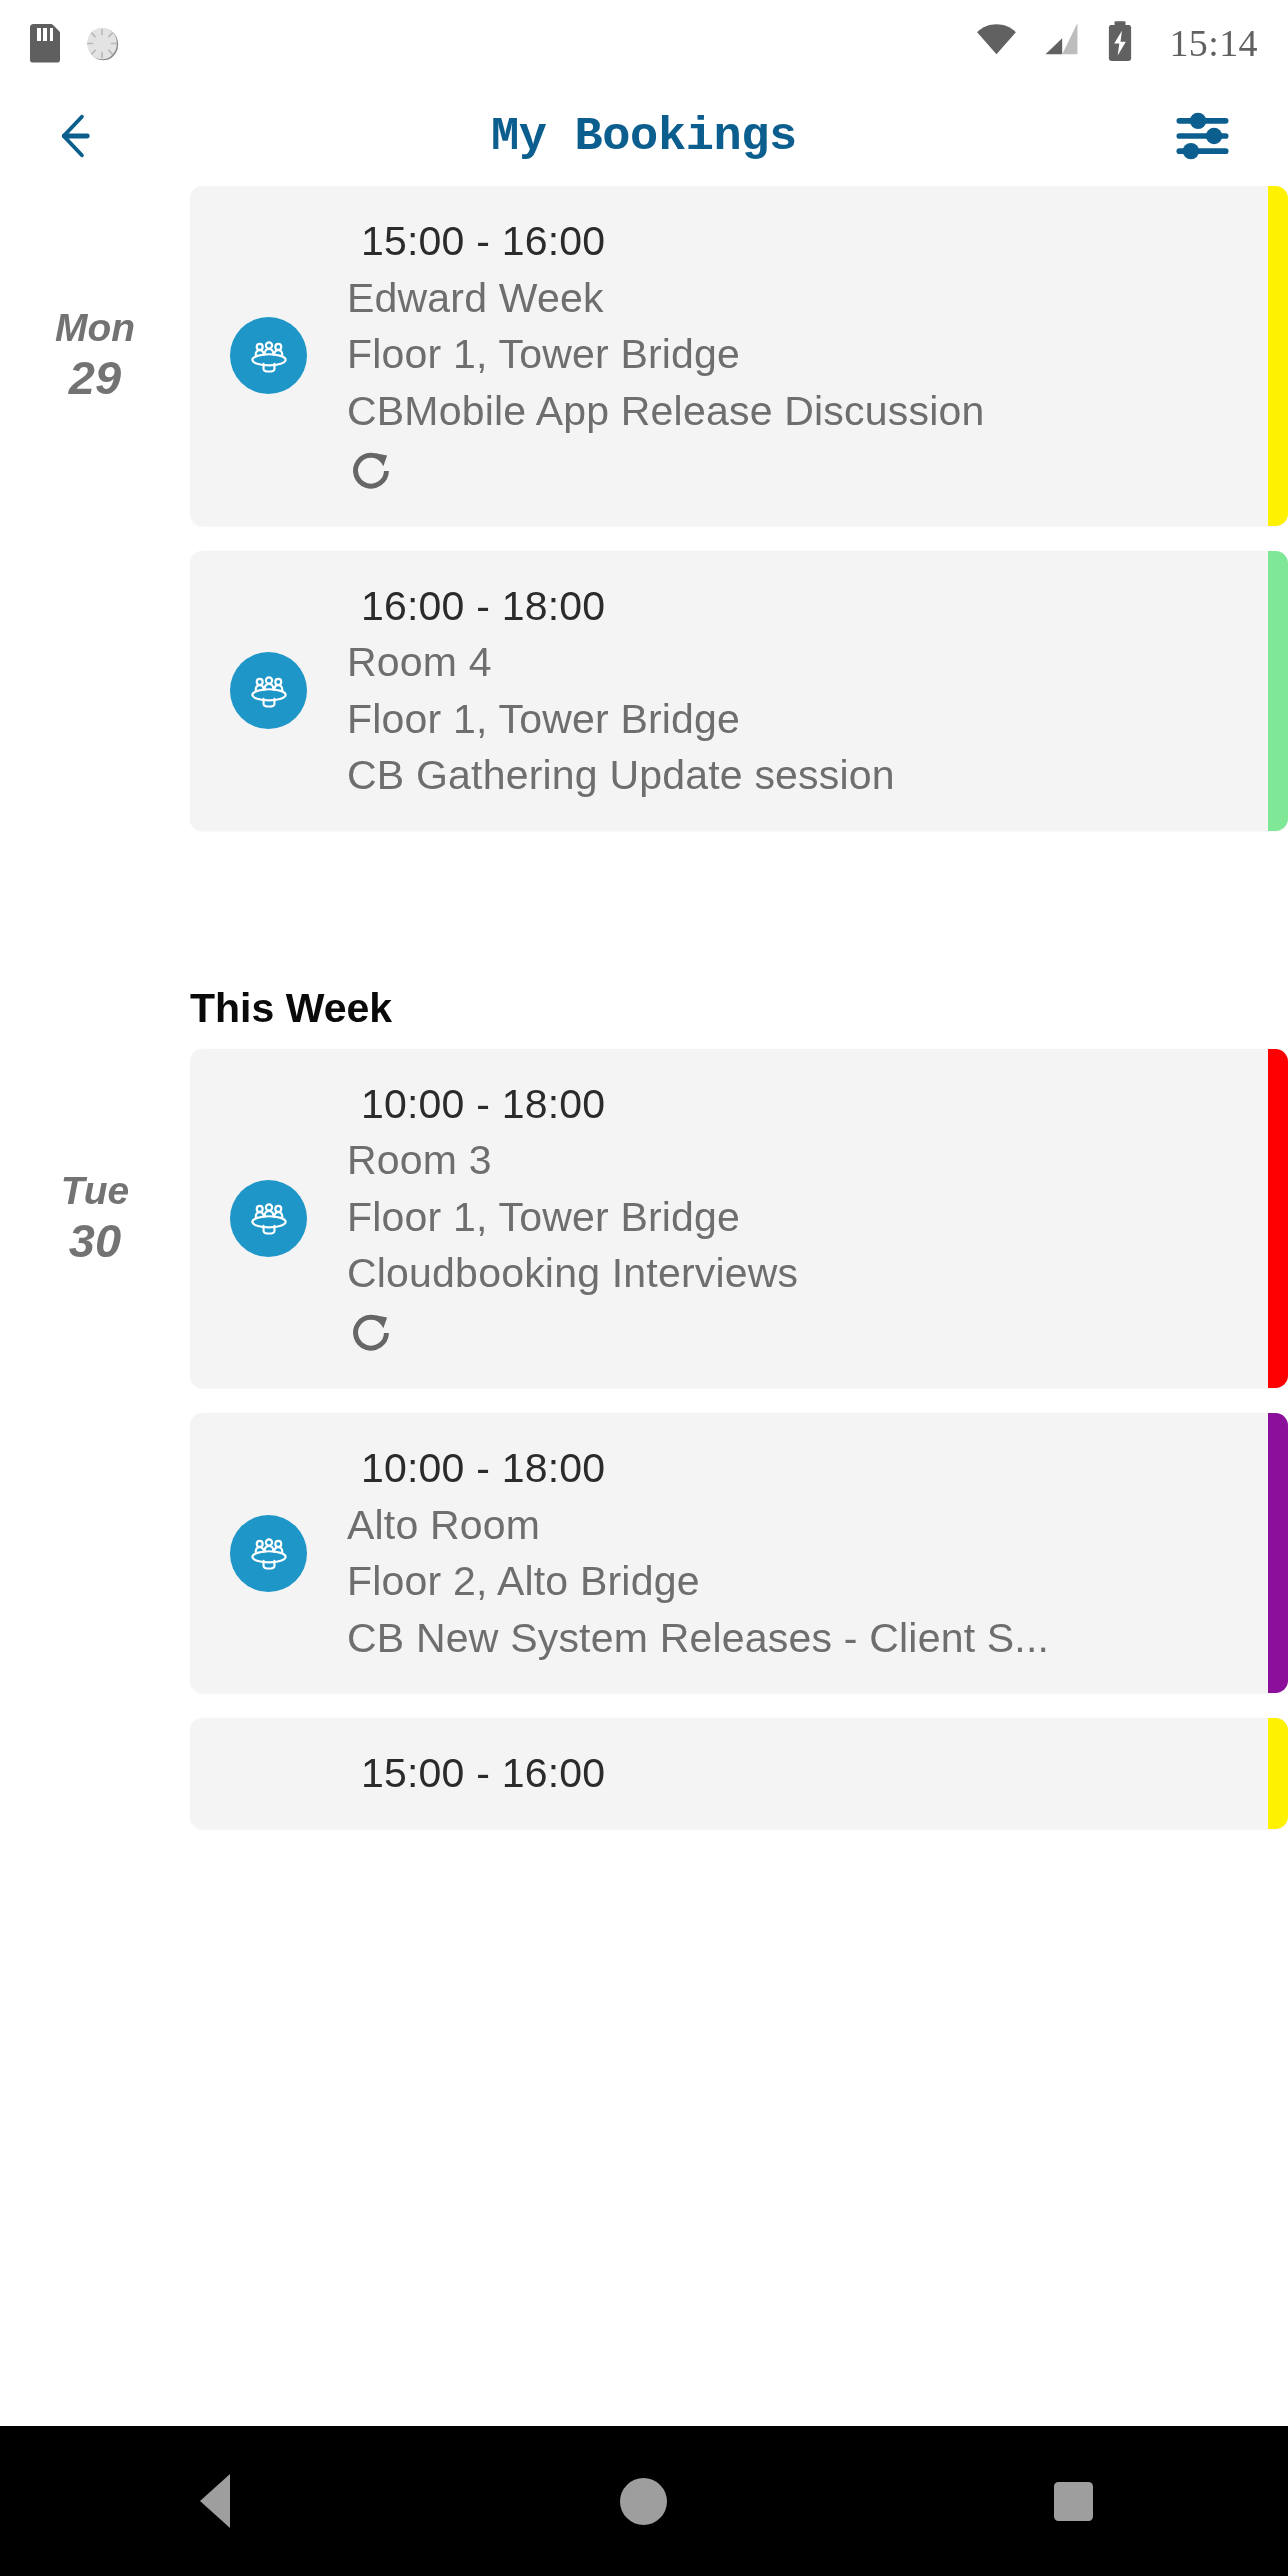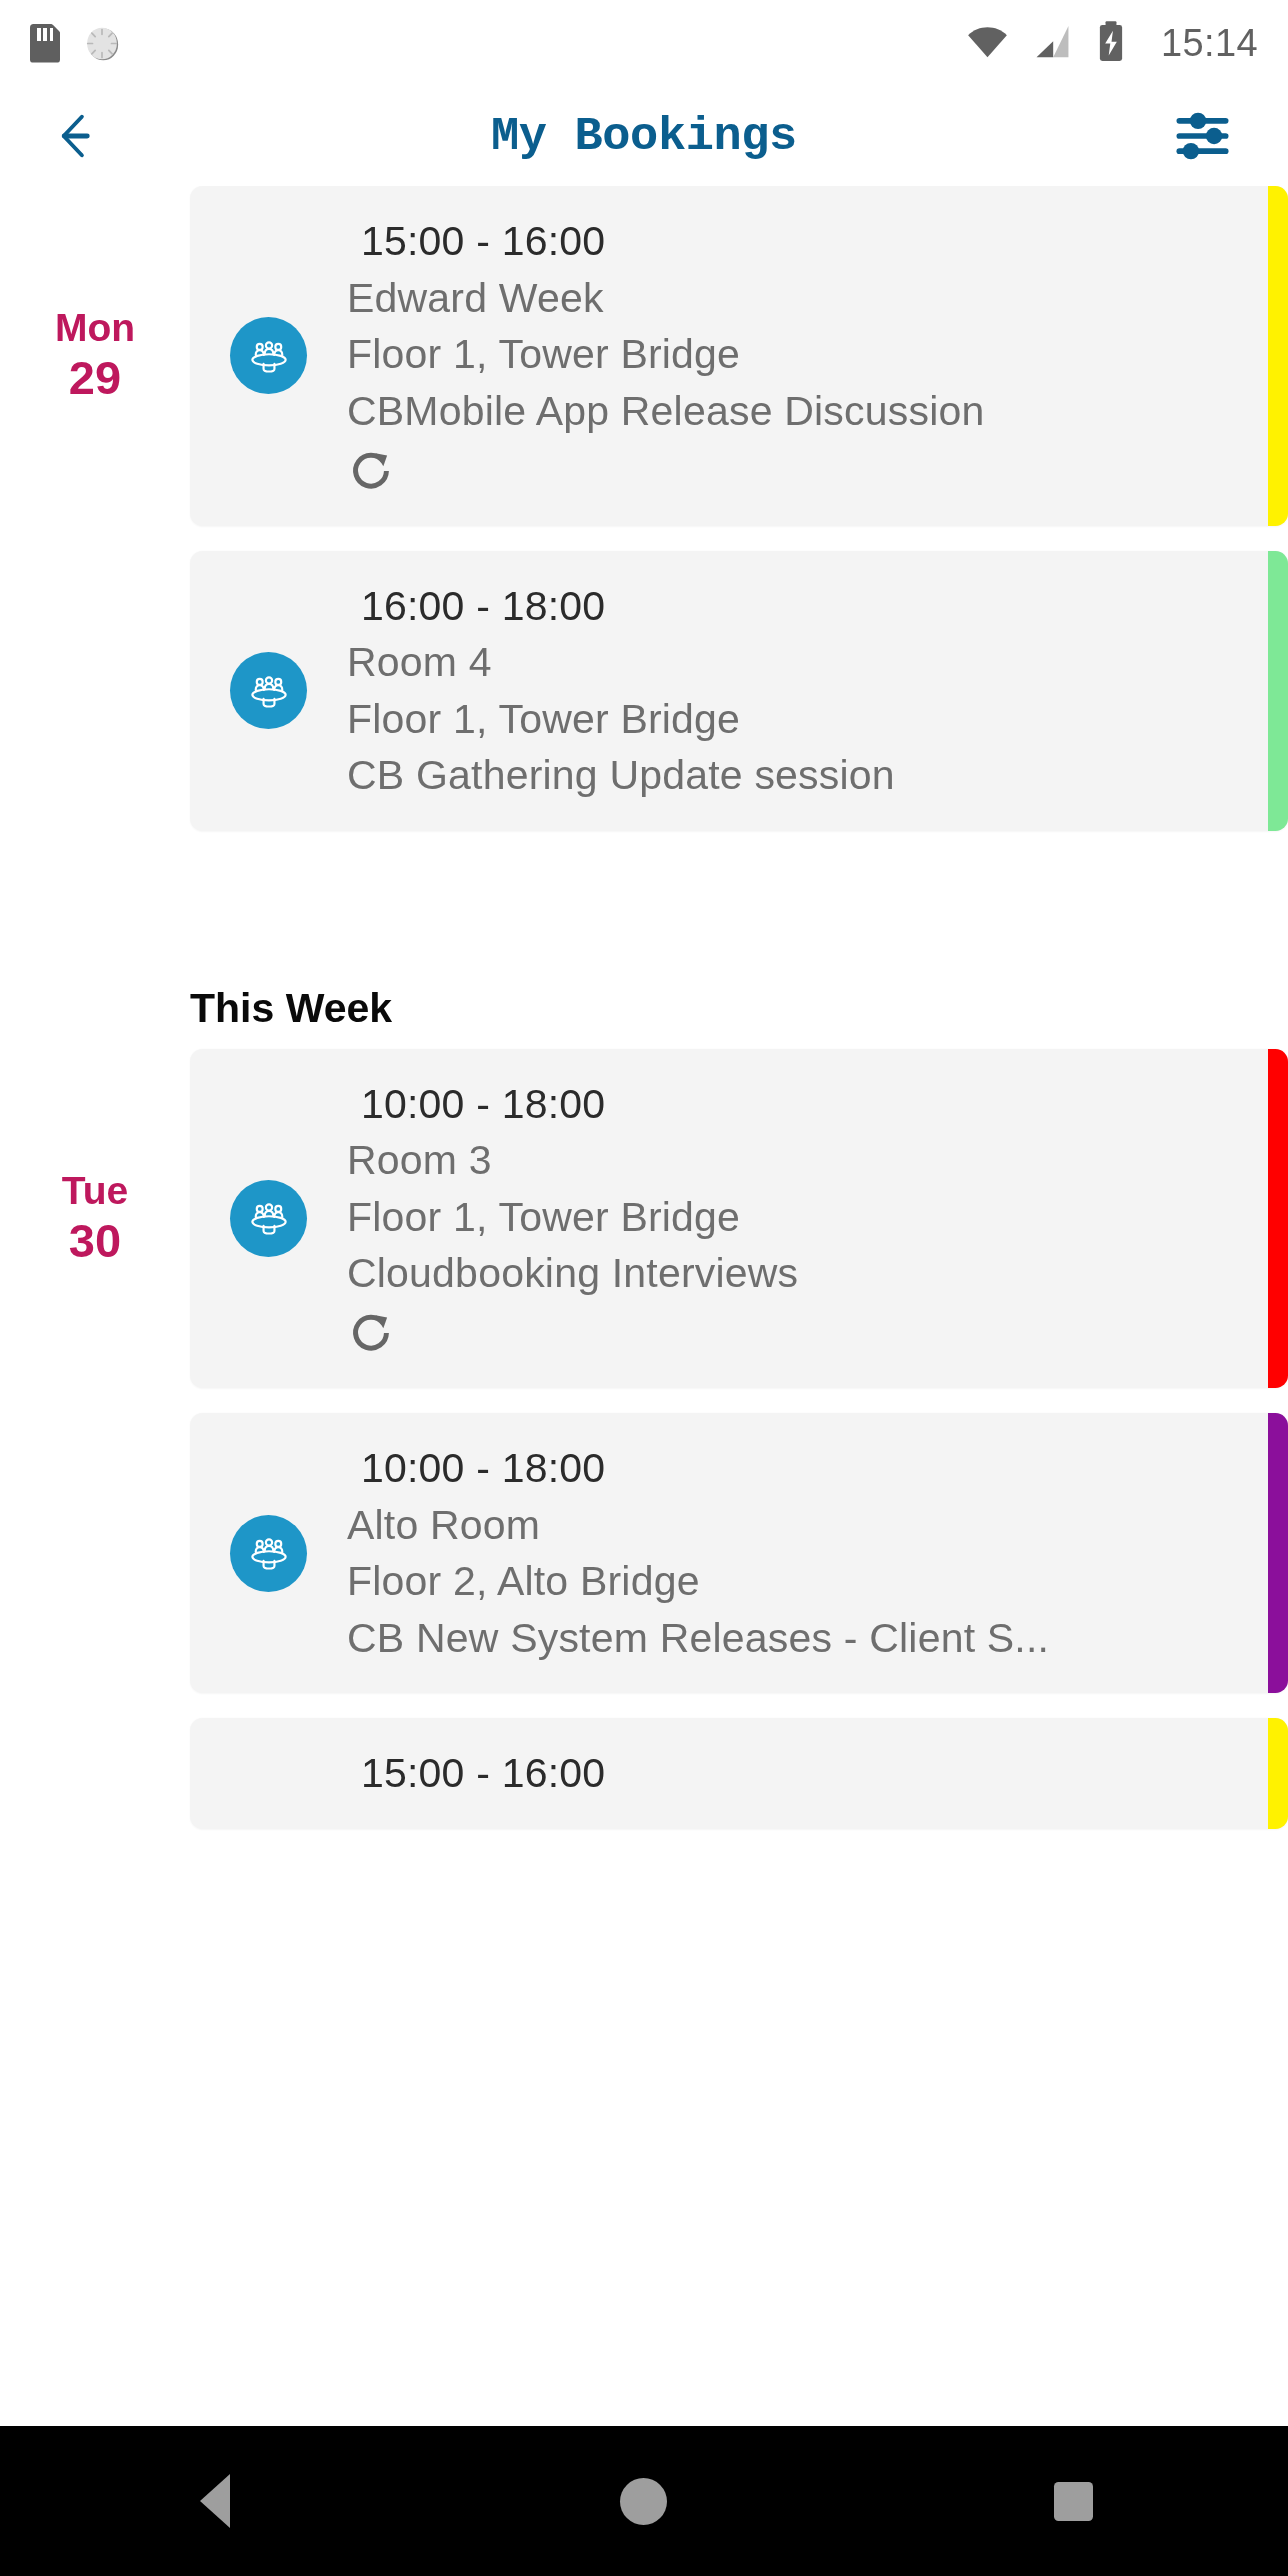--- a/index.html
+++ b/index.html
@@ -10,21 +10,21 @@
     overflow:hidden;
   }
   #app { position:relative; width:1288px; height:2576px; background:#fff; }
 
   
   .statusbar {
     position:absolute; top:0; left:0; width:1288px; height:86px;
     display:flex; align-items:center; padding:0 30px;
   }
   .sb-left { display:flex; align-items:center; gap:23px; }
-  .sb-right { margin-left:auto; display:flex; align-items:center; gap:24px; }
+  .sb-right { margin-left:auto; display:flex; gap:24px;font-family:Liberation Serif, serif; }
   .sb-time {
     font-size:38px; color:#616161; font-weight:400; letter-spacing:0.4px;
     margin-left:10.7px;
   }
   .sd-icon { width:30px; height:39px; position:relative; }
   .sd-icon .body {
     position:absolute; inset:0; background:#5f5f5f;
     border-radius:3.6px 9px 3.6px 3.6px;
     clip-path: polygon(0 0, 72% 0, 100% 22%, 100% 100%, 0 100%);
   }
@@ -55,21 +55,22 @@
   .section-title {
     font-size:41px; font-weight:700; color:#0a0a0a;
     margin:157px 0 19.7px 190px; line-height:1;
   }
   .section-title.first { margin-top:157px; }
 
   .row { display:flex; align-items:stretch; margin-bottom:25px; }
   .date-col {
     width:190px; flex:0 0 190px;
     display:flex; flex-direction:column; align-items:center; justify-content:center;
-    color:#be185d;
+    color:#737373;
+    font-style:italic;
   }
   .date-dow { font-size:39px; font-weight:700; line-height:1.15; }
   .date-num { font-size:47px; font-weight:700; line-height:1.15; }
 
   .card {
     position:relative; flex:1 1 auto; margin-right:0;
     background:#f4f4f4; border-radius:12.5px;
     display:flex; align-items:flex-start;
     padding:27px 0 27px 0;
     min-height:268px;

